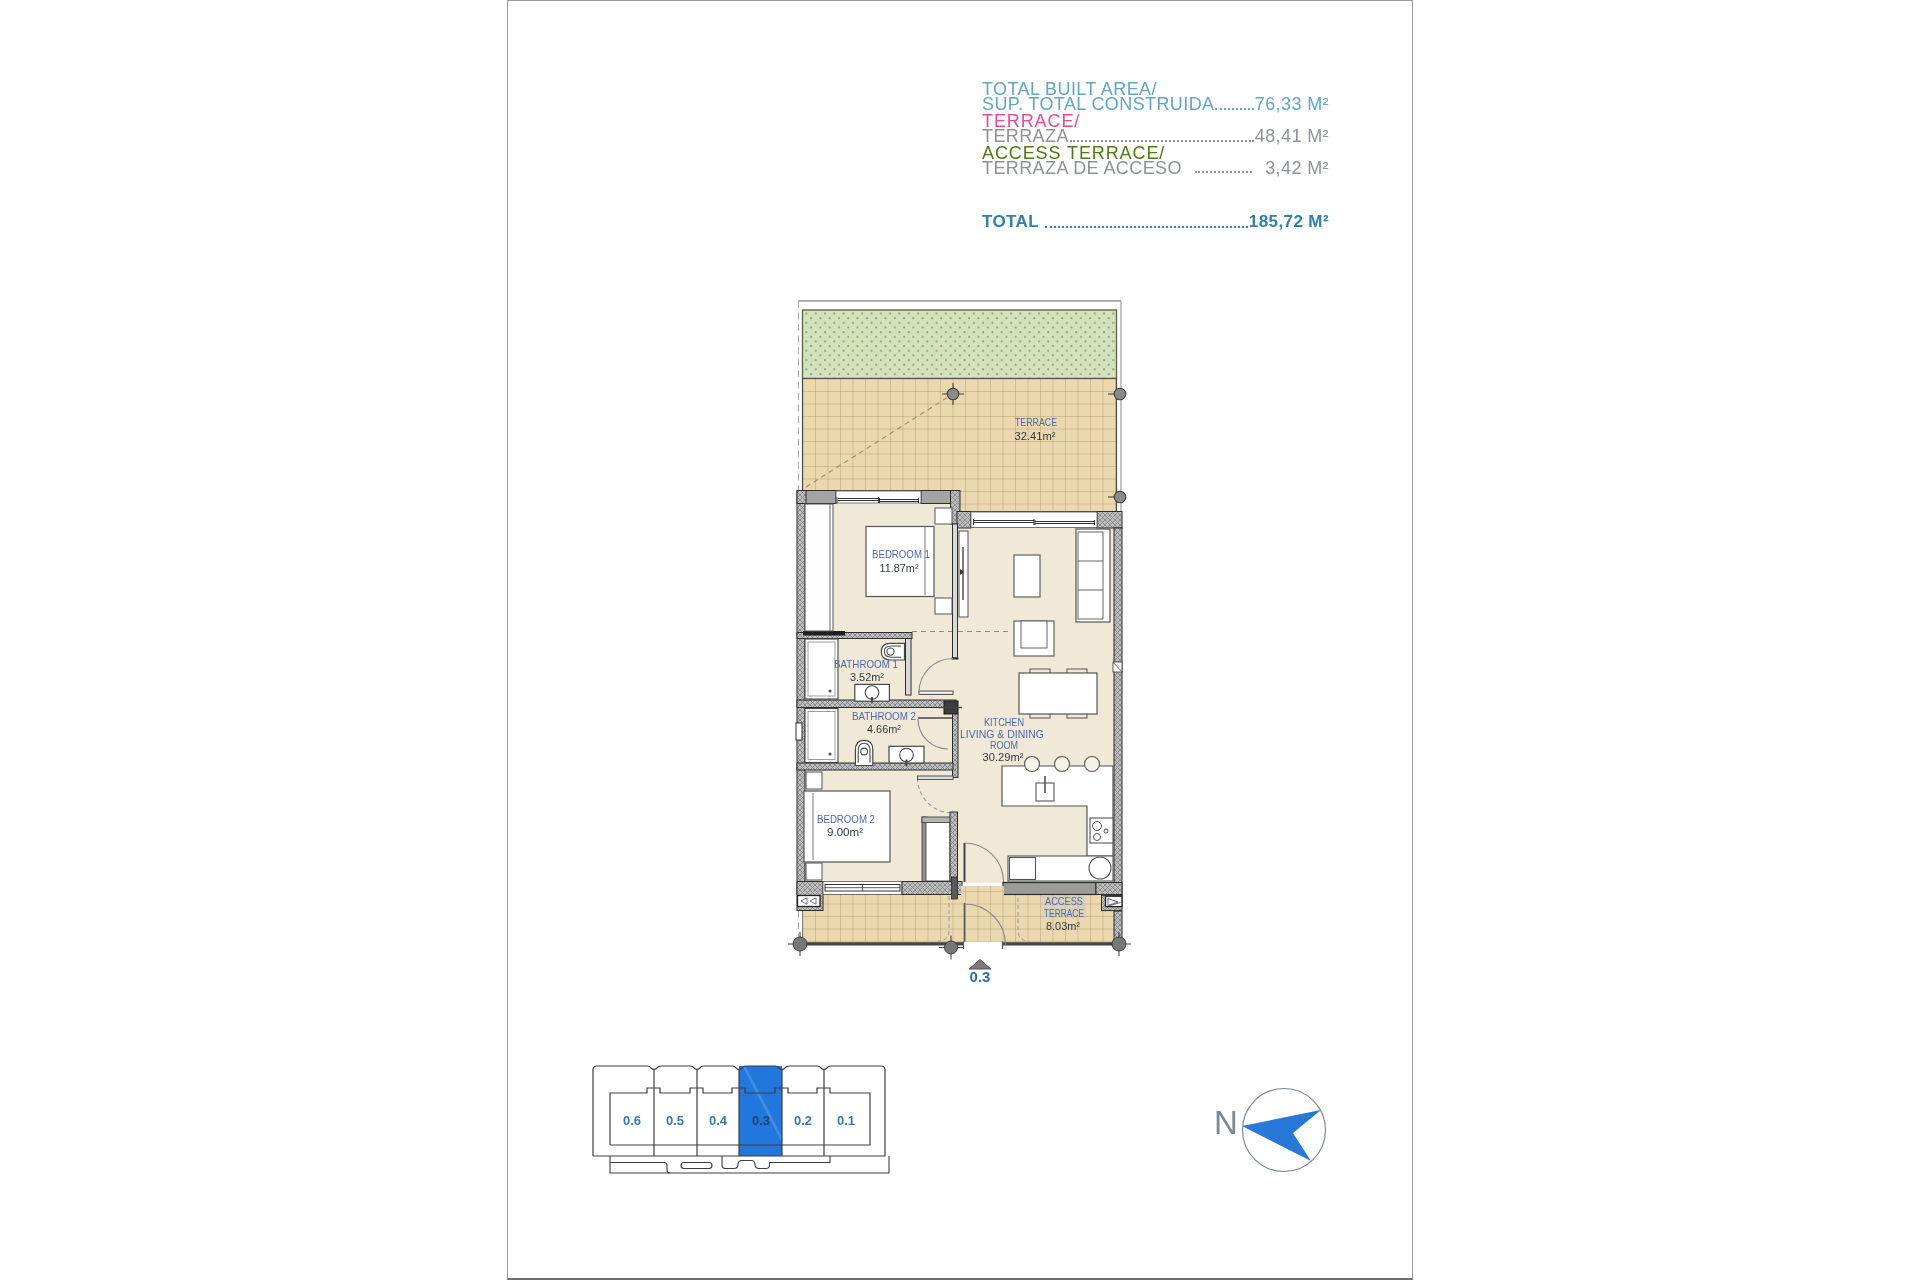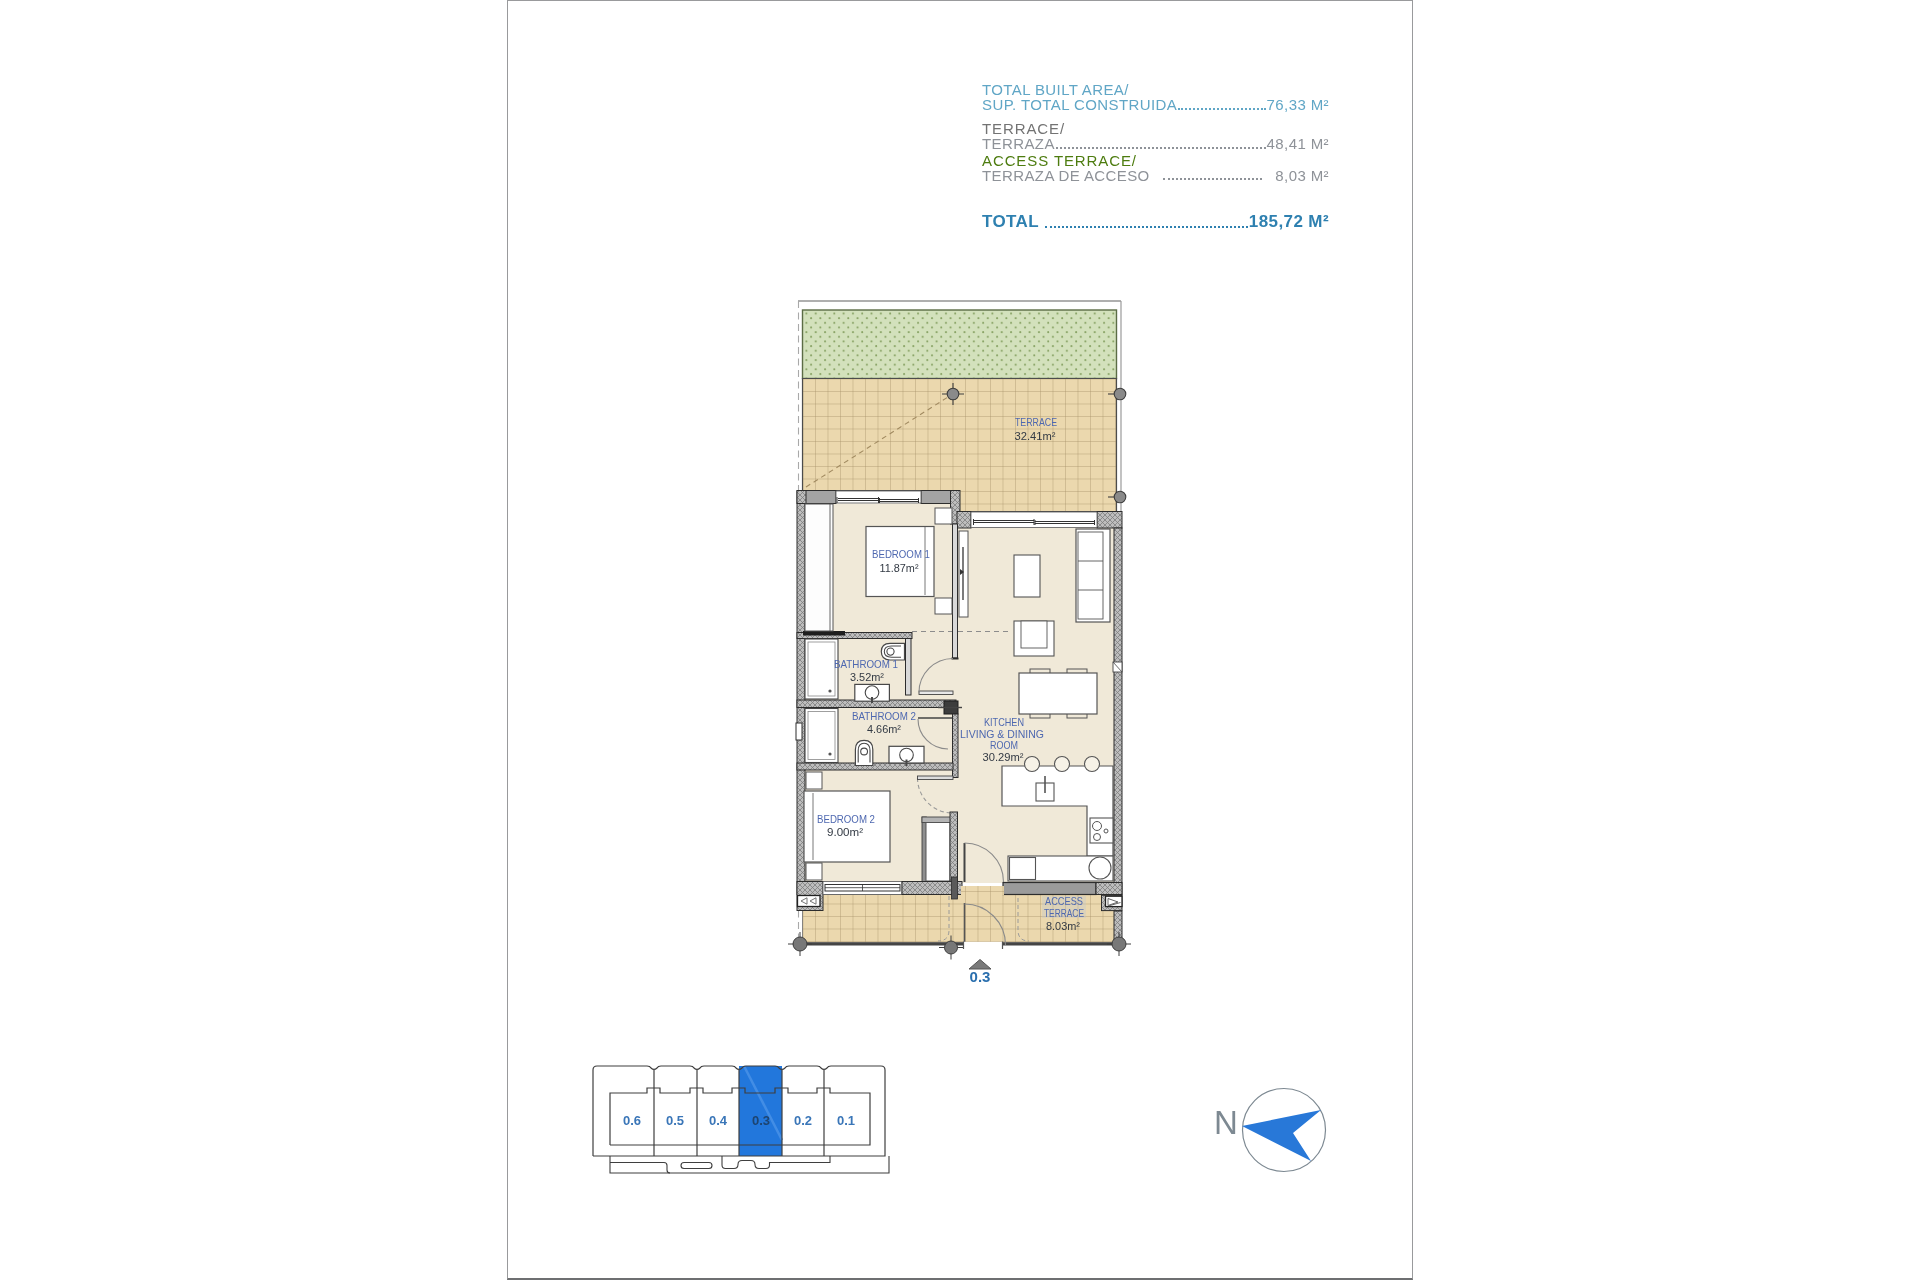--- a/index.html
+++ b/index.html
@@ -10,44 +10,44 @@
   .sumline .lbl{letter-spacing:.4px;}
   .sumline .dots{flex:1;border-bottom:2px dotted currentColor;margin:0 1px 3px 1px;}
   .sumline .val{letter-spacing:.4px;}
 </style>
 </head>
 <body>
 <div id="stage">
 
   <div class="abs" style="left:507px;top:0;width:904px;height:1277px;border:1px solid #999a9c;border-bottom:2px solid #6e6f71;"></div>
 
-  <div class="abs" style="left:982px;top:82px;width:347px;color:#60a6c6;font-size:15px;line-height:15.4px;letter-spacing:.9px;">
+  <div class="abs" style="left:982px;top:82px;width:347px;color:#60a6c6;font-size:18px;line-height:15.4px;letter-spacing:.9px;">
 
     <div class="lbl" style="letter-spacing:.4px;">TOTAL BUILT AREA/</div>
 
     <div class="sumline">
         <span class="lbl">SUP. TOTAL CONSTRUIDA</span>
         <span class="dots"></span>
         <span class="val">76,33 M²</span>
       </div>
 
-    <div class="lbl" style="color:#737373;margin-top:8px;">TERRACE/</div>
+    <div class="lbl" style="color:#ec4899;margin-top:1px;">TERRACE/</div>
 
     <div class="sumline" style="color:#8e9298;">
         <span class="lbl">TERRAZA</span>
         <span class="dots"></span>
         <span class="val">48,41 M²</span>
       </div>
 
     <div class="lbl" style="color:#4d7c0f;margin-top:1px;">ACCESS TERRACE/</div>
 
     <div class="sumline" style="color:#8e9298;gap:12px;">
         <span class="lbl">TERRAZA DE ACCESO</span>
         <span class="dots"></span>
-        <span class="val">8,03 M²</span>
+        <span class="val">3,42 M²</span>
       </div>
   </div>
 
   <div class="abs sumline" style="left:982px;top:212px;width:347px;color:#2e80b0;font-size:17px;font-weight:bold;letter-spacing:1.2px;">
     <span class="lbl">TOTAL&nbsp;</span>
       <span class="dots" style="margin-bottom:4px;"></span>
       <span class="val">185,72 M²</span>
   </div>
 
   <svg class="abs" style="left:0;top:0;" width="1920" height="1280" viewBox="0 0 1920 1280">

